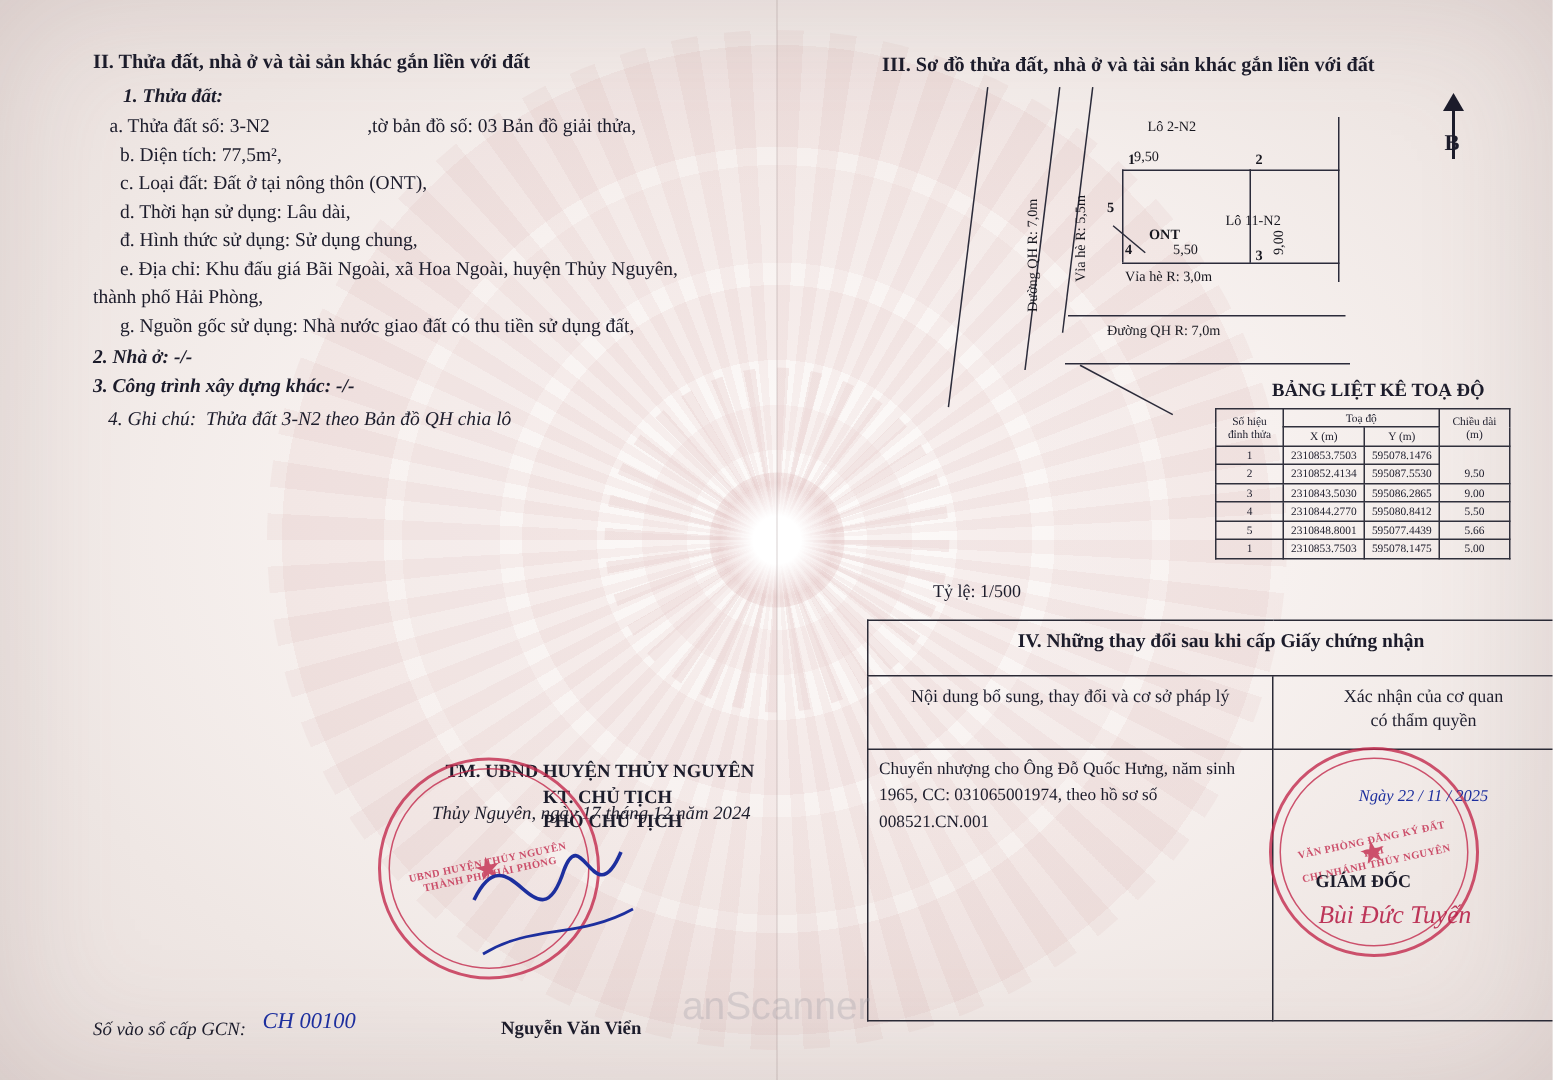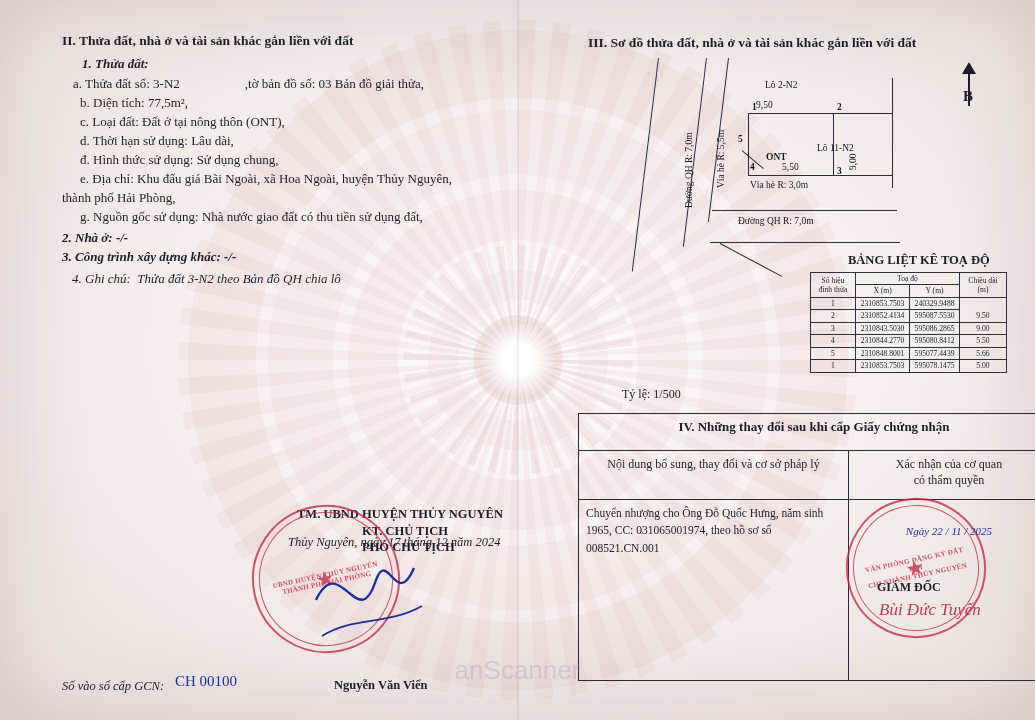--- a/index.html
+++ b/index.html
@@ -95,21 +95,21 @@
     transform:rotate(-12deg);
   }
   .stamp:before{
     content:"";position:absolute;inset:5px;border:1px solid #c2264a;border-radius:50%;
   }
   .stamp-star{
     position:absolute;left:50%;top:50%;width:0;height:0;margin:-9px 0 0 -9px;
     color:#c2264a;font-size:18px;line-height:18px;
   }
   .sigred{position:absolute;color:#b8234a;font-style:italic;opacity:.9;}
-  .handw{position:absolute;color:#1d2f9e;font-size:15px;}
+  .handw{position:absolute;color:#1d2f9e;font-style:italic;font-size:15px;}
 
   
   #cs-wm{
     position:absolute;left:48px;bottom:46px;display:flex;align-items:center;gap:8px;
     opacity:.30;
   }
   #cs-wm .box{
     width:26px;height:26px;border:2px solid #8e8e99;border-radius:6px;
     color:#8e8e99;font-size:13px;font-weight:bold;display:flex;align-items:center;justify-content:center;
     font-family:"Liberation Sans",sans-serif;
@@ -201,21 +201,21 @@
       <td rowspan="2" style="width:42px;white-space:pre-line;">Chiều dài
 (m)</td>
     </tr>
     <tr>
       <td>X (m)</td>
       <td>Y (m)</td>
     </tr>
     <tr>
       <td>1</td>
       <td>2310853.7503</td>
-      <td>240329.9488</td>
+      <td>595078.1476</td>
       <td rowspan="2" style="vertical-align:bottom;">9.50</td>
     </tr>
     <tr>
       <td>2</td>
       <td>2310852.4134</td>
       <td>595087.5530</td>
     </tr>
     <tr>
       <td>3</td>
       <td>2310843.5030</td>

